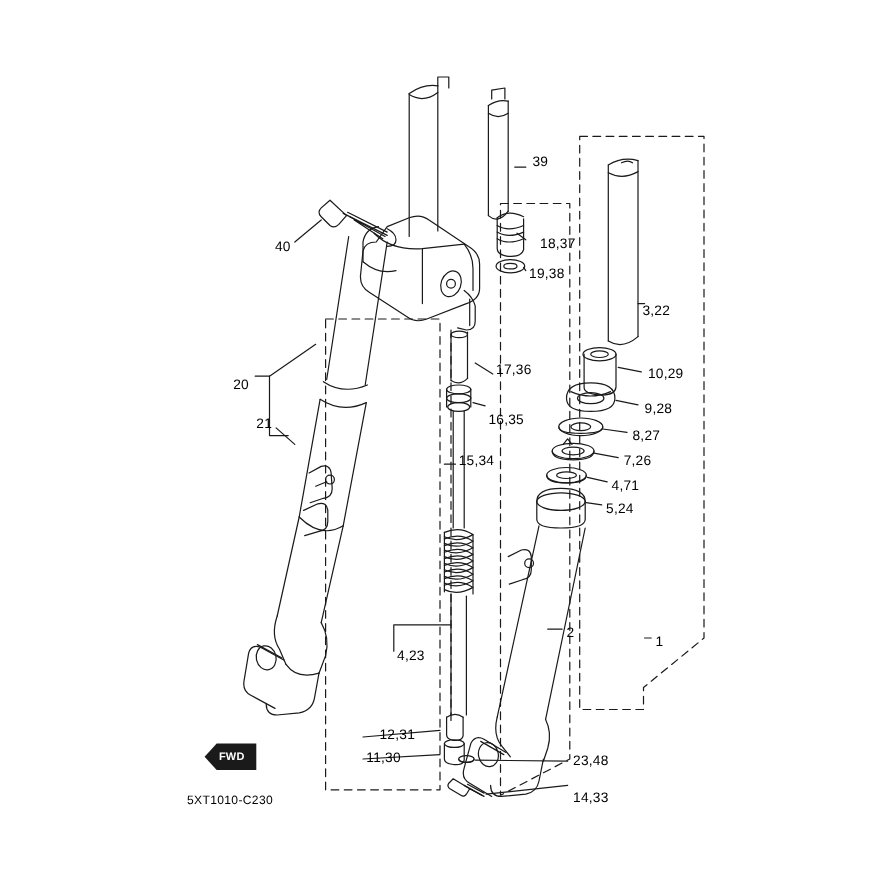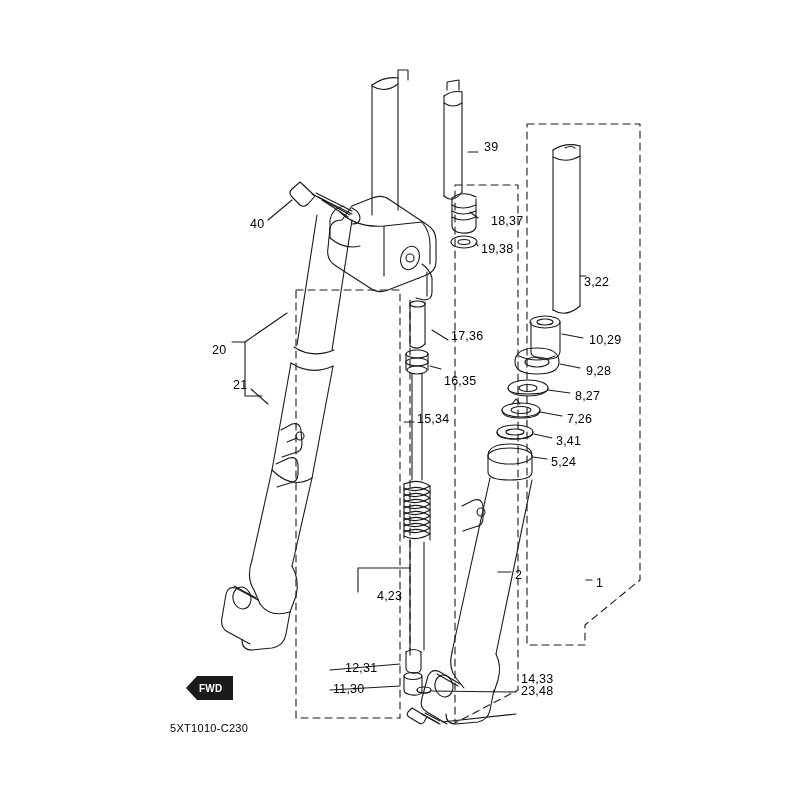--- a/index.html
+++ b/index.html
@@ -343,27 +343,27 @@
   <div class="label" style="left:584px; top:275px;text-align:right;">3,22</div>
   <div class="label" style="left:451px; top:329px;">17,36</div>
   <div class="label" style="left:589px; top:333px;">10,29</div>
   <div class="label" style="left:212px; top:343px;">20</div>
   <div class="label" style="left:444px; top:358px;margin-top:16px;">16,35</div>
   <div class="label" style="left:586px; top:364px;">9,28</div>
   <div class="label" style="left:233px; top:378px;">21</div>
   <div class="label" style="left:575px; top:389px;">8,27</div>
   <div class="label" style="left:417px; top:412px;">15,34</div>
   <div class="label" style="left:567px; top:412px;">7,26</div>
-  <div class="label" style="left:556px; top:434px;">3,41</div>
+  <div class="label" style="left:556px; top:434px;">4,71</div>
   <div class="label" style="left:551px; top:455px;">5,24</div>
   <div class="label" style="left:515px; top:568px;">2</div>
   <div class="label" style="left:596px; top:576px;">1</div>
-  <div class="label" style="left:361px; top:589px;margin-left:16px;">4,23</div>
+  <div class="label" style="left:361px; top:589px;">4,23</div>
   <div class="label" style="left:333px; top:661px;margin-left:12px;">12,31</div>
   <div class="label" style="left:521px; top:684px;">23,48</div>
   <div class="label" style="left:333px; top:682px;">11,30</div>
-  <div class="label" style="left:521px; top:672px;">14,33</div>
+  <div class="label" style="left:521px; top:718px;">14,33</div>
 
   <div class="fwdtext" style="left:199px; top:683px;">FWD</div>
 
   <div class="partcode" style="left:170px; top:722px;">5XT1010-C230</div>
 
 </div>
 
 </body></html>

